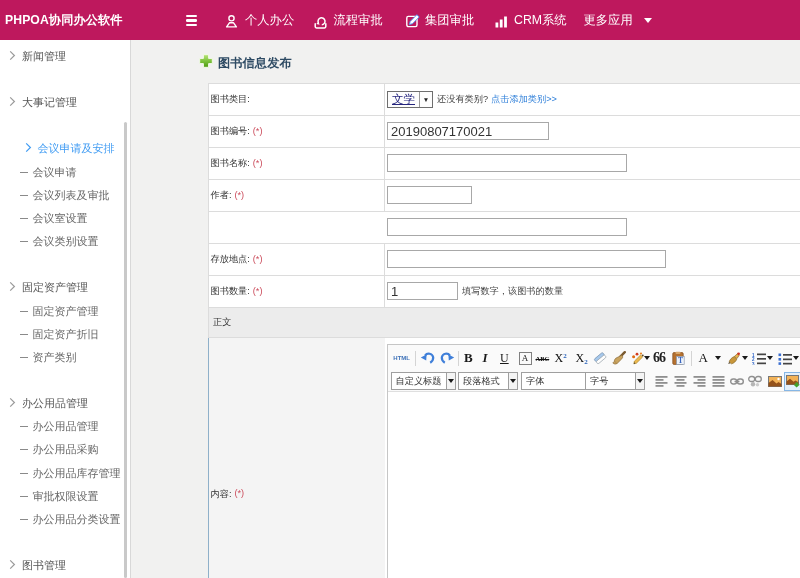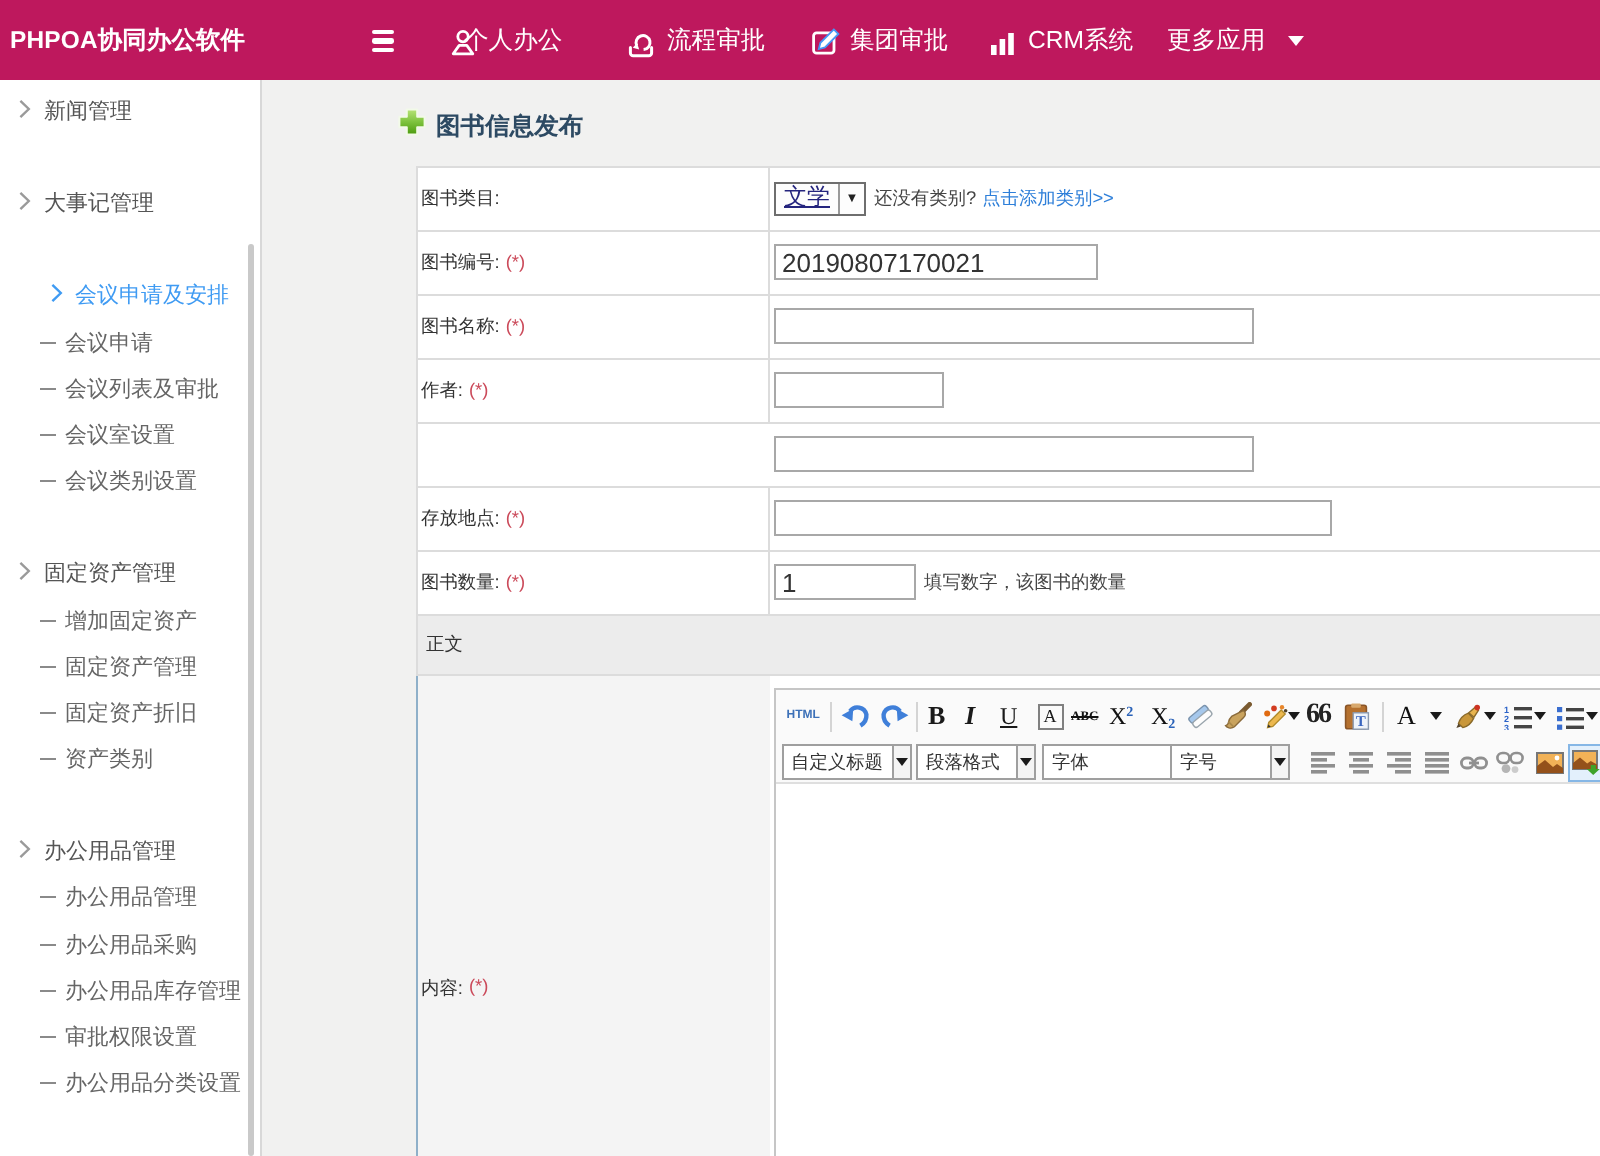--- a/index.html
+++ b/index.html
@@ -95,21 +95,21 @@
     <div class="hamburger">
         <i></i>
         <i></i>
         <i></i>
       </div>
     <div id="topnav">
         <span class="nav-icon" style="left:225px"><svg width="13" height="14" viewBox="0 0 13 14" xmlns="http://www.w3.org/2000/svg">
             <circle cx="6.5" cy="4.3" r="2.6" fill="none" stroke="#fff" stroke-width="1.4"></circle>
             <path d="M1.6 12.9 L4.6 8.7 h3.8 l3 4.2 z" fill="none" stroke="#fff" stroke-width="1.4" stroke-linejoin="round"></path>
           </svg></span>
-        <span class="nav-label" style="left:232px">个人办公</span>
+        <span class="nav-label" style="left:245px">个人办公</span>
         <span class="nav-icon" style="left:313px"><svg width="15" height="15" viewBox="0 0 15 15" xmlns="http://www.w3.org/2000/svg">
             <path d="M2.2 9.8 v2.7 a1.4 1.4 0 0 0 1.4 1.4 h7.8 a1.4 1.4 0 0 0 1.4 -1.4 V9.8" fill="none" stroke="#fff" stroke-width="1.5" stroke-linecap="round"></path>
             <path d="M5.4 8.9 a3.5 3.5 0 1 1 3.4 1.9" fill="none" stroke="#fff" stroke-width="1.5"></path>
             <path d="M6.6 10.8 L3.4 9.9 l2.1-2.4z" fill="#fff"></path>
           </svg></span>
         <span class="nav-label" style="left:333.5px">流程审批</span>
         <span class="nav-icon" style="left:406px"><svg width="14" height="14" viewBox="0 0 14 14" xmlns="http://www.w3.org/2000/svg">
             <rect x="0.8" y="2.4" width="10.2" height="10.2" rx="1.5" fill="none" stroke="#fff" stroke-width="1.4"></rect>
             <path d="M10.9 0.7 l2.3 2.3 -6.7 6.7 -3.1 .8 .8-3.1 z" fill="#fff" stroke="#4697f5" stroke-width="0.9"></path>
           </svg></span>
@@ -136,21 +136,20 @@
         <div class="m-item m-group m-active"><span class="chev"><svg width="7" height="11" viewBox="0 0 7 11" xmlns="http://www.w3.org/2000/svg">
               <path d="M1.2 1.4l4.2 4.1L1.2 9.6" fill="none" stroke="currentColor" stroke-width="1.2"></path>
             </svg></span><span>会议申请及安排</span></div>
         <div class="m-item m-sub"><span class="dash"></span><span>会议申请</span></div>
         <div class="m-item m-sub"><span class="dash"></span><span>会议列表及审批</span></div>
         <div class="m-item m-sub"><span class="dash"></span><span>会议室设置</span></div>
         <div class="m-item m-sub"><span class="dash"></span><span>会议类别设置</span></div>
         <div class="m-item m-group"><span class="chev"><svg width="7" height="11" viewBox="0 0 7 11" xmlns="http://www.w3.org/2000/svg">
               <path d="M1.2 1.4l4.2 4.1L1.2 9.6" fill="none" stroke="currentColor" stroke-width="1.2"></path>
             </svg></span><span>固定资产管理</span></div>
-        <div class="m-item m-sub"><span class="dash"></span><span>增加固定资产</span></div>
         <div class="m-item m-sub"><span class="dash"></span><span>固定资产管理</span></div>
         <div class="m-item m-sub"><span class="dash"></span><span>固定资产折旧</span></div>
         <div class="m-item m-sub"><span class="dash"></span><span>资产类别</span></div>
         <div class="m-item m-group"><span class="chev"><svg width="7" height="11" viewBox="0 0 7 11" xmlns="http://www.w3.org/2000/svg">
               <path d="M1.2 1.4l4.2 4.1L1.2 9.6" fill="none" stroke="currentColor" stroke-width="1.2"></path>
             </svg></span><span>办公用品管理</span></div>
         <div class="m-item m-sub"><span class="dash"></span><span>办公用品管理</span></div>
         <div class="m-item m-sub"><span class="dash"></span><span>办公用品采购</span></div>
         <div class="m-item m-sub"><span class="dash"></span><span>办公用品库存管理</span></div>
         <div class="m-item m-sub"><span class="dash"></span><span>审批权限设置</span></div>

